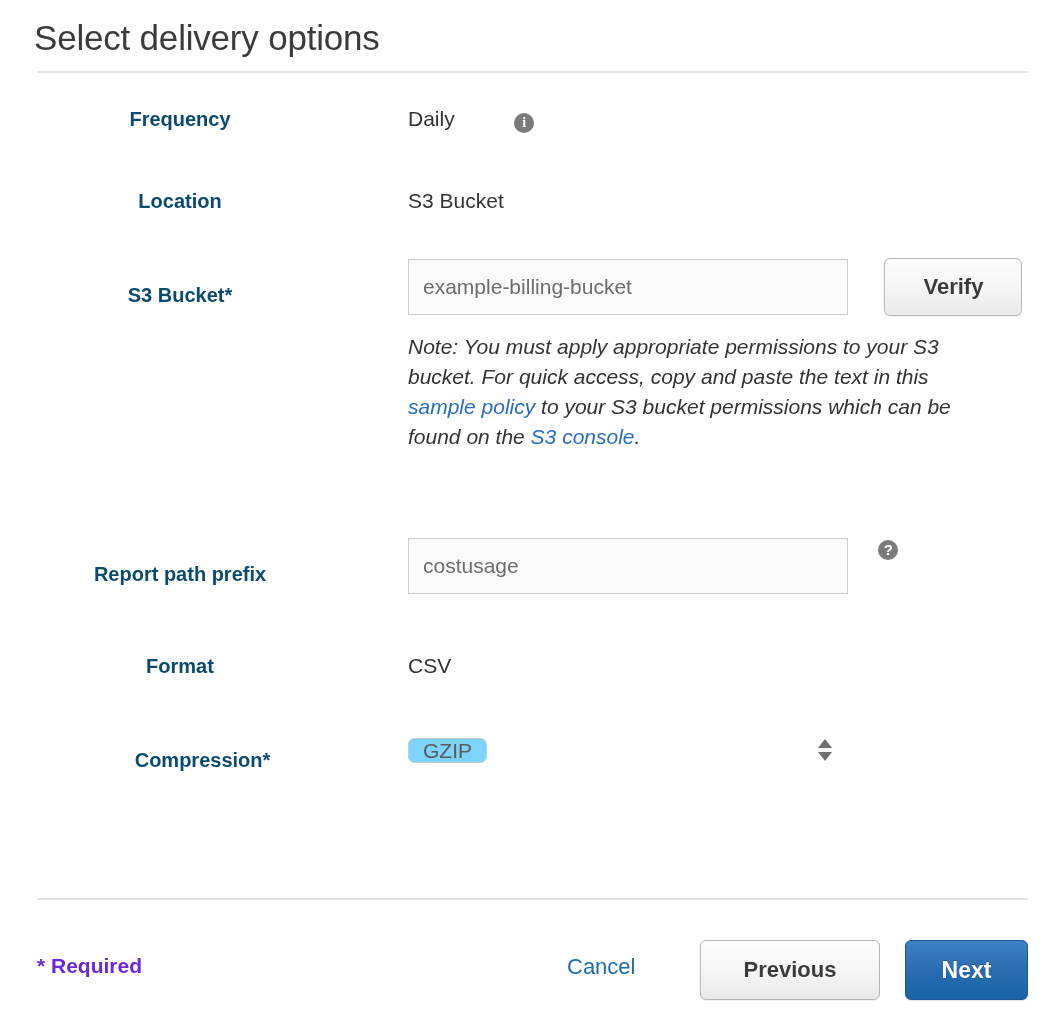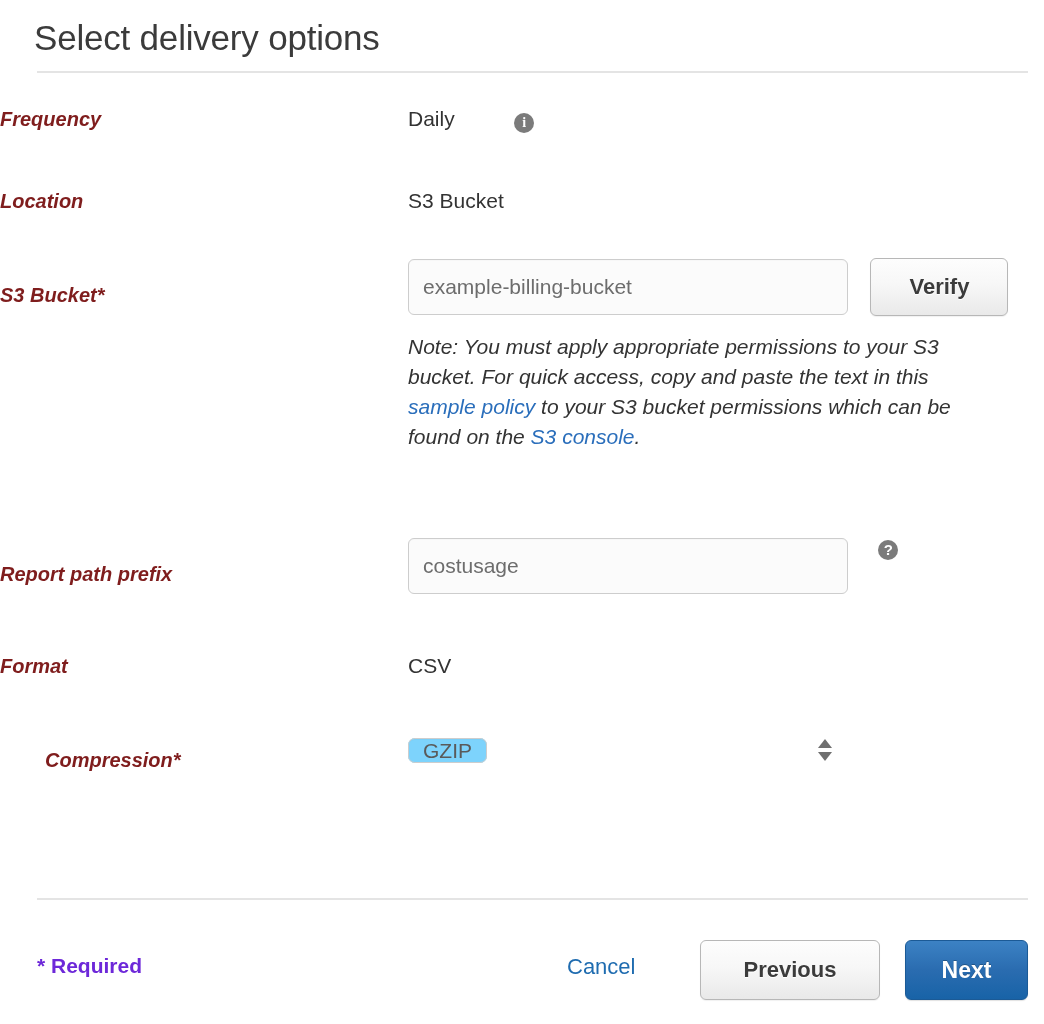--- a/index.html
+++ b/index.html
@@ -54,27 +54,26 @@
     width: 1044px;
   }
   .row {
     position: relative;
     display: flex;
     align-items: flex-start;
   }
   .label-col {
     width: 360px;
     flex: 0 0 360px;
-    text-align: left;
+    text-align: center;
     font-size: 20px;
     font-weight: bold;
-    color: #7f1d1d;
+    color: #0c4a6e;
     padding-right: 0;
     box-sizing: border-box;
-    font-style: italic;
   }
   .field-col {
     flex: 1 1 auto;
     padding-left: 48px;
     box-sizing: border-box;
   }
 
   .row-frequency { height: 82px; }
   .row-location  { height: 81px; }
   .row-bucket    { height: 66px; }
@@ -128,21 +127,21 @@
     position: relative;
     top: -16px;
   }
 
   
   .text-input {
     width: 440px;
     height: 56px;
     box-sizing: border-box;
     border: 1px solid #cdcdcd;
-    border-radius: 6px;
+    border-radius: 0;
     background: #fbfbfb;
     font-family: "Liberation Sans", sans-serif;
     font-size: 21px;
     color: #6d6d6d;
     padding: 0 14px;
     outline: none;
     vertical-align: middle;
     box-shadow: inset 0 1px 1px rgba(0,0,0,0.02);
   }
   .text-input::placeholder { color: #8d8d8d; }
@@ -160,21 +159,21 @@
     color: #3b3b3b;
     text-shadow: 0 1px 0 #ffffff;
     cursor: pointer;
     text-align: center;
     box-shadow: 0 1px 1px rgba(0,0,0,0.06);
   }
   .btn-verify {
     width: 138px;
     height: 58px;
     line-height: 56px;
-    margin-left: 18px;
+    margin-left: 32px;
     vertical-align: middle;
   }
 
   
   .note {
     font-size: 21px;
     font-style: italic;
     color: #333333;
     line-height: 30px;
     width: 545px;

